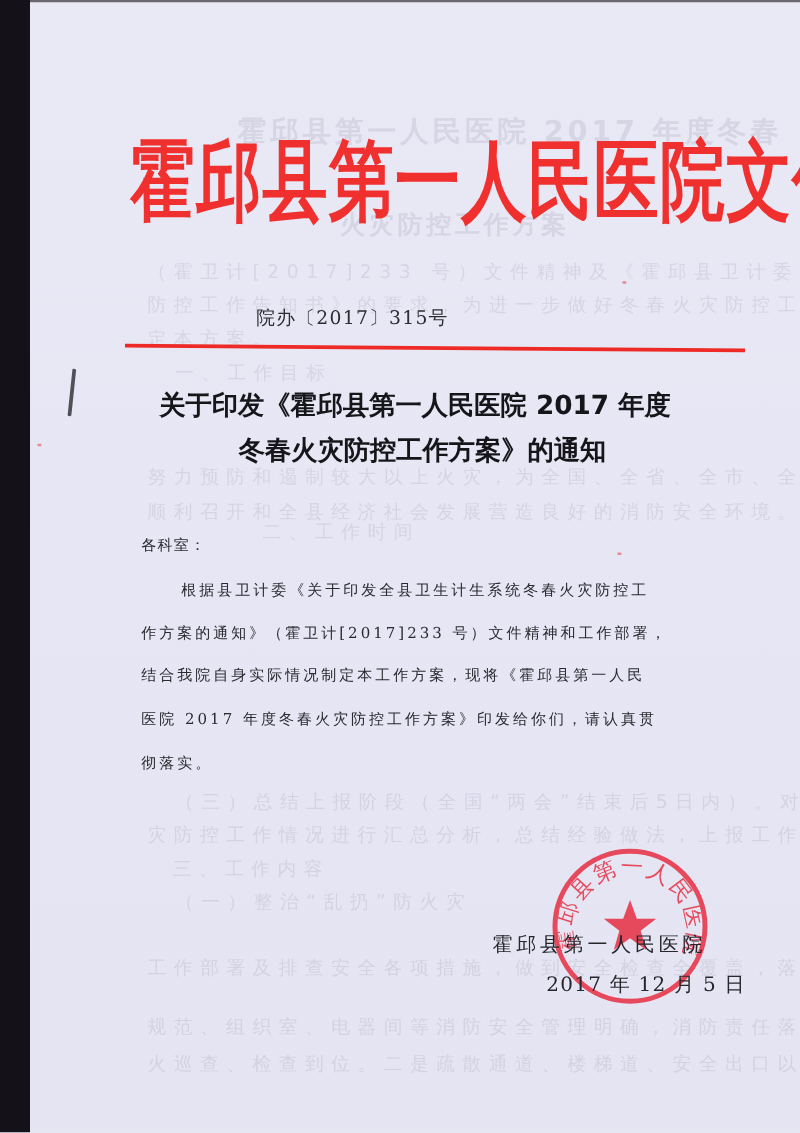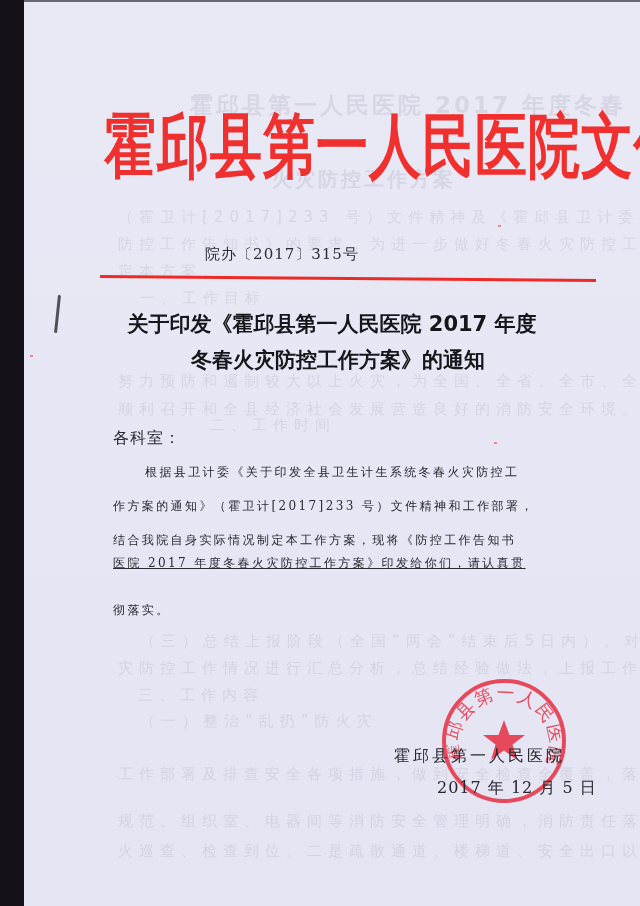--- a/index.html
+++ b/index.html
@@ -45,21 +45,21 @@
     background: #505058; transform: rotate(6deg); border-radius: 1px;
   }
   .notice-title {
     position: absolute; left: 0; width: 640px; text-align: center;
     font-family: "DejaVu Sans", sans-serif; font-weight: bold;
     font-size: 21px; color: #16161a; line-height: 36px;
   }
   .notice-title.l1 { top: 306px; left: 12px; }
   .notice-title.l2 { top: 342px; left: 18px; }
   .salutation {
-    position: absolute; left: 113px; top: 428px; font-size: 16px; color: #2a2a30;
+    position: absolute; left: 113px; top: 428px; font-size: 12px; color: #2a2a30;
     letter-spacing: 1px;
   }
   .body-line {
     position: absolute; left: 113px; font-size: 12px; color: #2a2a30;
     letter-spacing: 2.4px; white-space: nowrap; line-height: 20px;
   }
   .signature {
     position: absolute; font-size: 16px; color: #26262c; letter-spacing: 3px;
     white-space: nowrap; z-index: 3;
   }
@@ -101,22 +101,22 @@
 
 <div class="staple"></div>
 
 <div class="notice-title l1">关于印发《霍邱县第一人民医院 2017 年度</div>
 <div class="notice-title l2">冬春火灾防控工作方案》的通知</div>
 
 <div class="salutation">各科室：</div>
 
 <div class="body-line" style="top:462px;left:145px;">根据县卫计委《关于印发全县卫生计生系统冬春火灾防控工</div>
 <div class="body-line" style="top:496px;">作方案的通知》（霍卫计[2017]233 号）文件精神和工作部署，</div>
-<div class="body-line" style="top:530px;">结合我院自身实际情况制定本工作方案，现将《防控工作告知书</div>
-<div class="body-line" style="top:553px;text-decoration:underline;">医院 2017 年度冬春火灾防控工作方案》印发给你们，请认真贯</div>
+<div class="body-line" style="top:530px;">结合我院自身实际情况制定本工作方案，现将《霍邱县第一人民</div>
+<div class="body-line" style="top:565px;">医院 2017 年度冬春火灾防控工作方案》印发给你们，请认真贯</div>
 <div class="body-line" style="top:600px;">彻落实。</div>
 
 <svg class="seal" viewBox="0 0 126 126">
   <defs>
     <path id="sealArc" d="M 21 86 A 46 46 0 1 1 105 86"></path>
   </defs>
   <circle cx="63" cy="63" r="60" fill="none" stroke="#e8283c" stroke-width="4"></circle>
   <text font-family="DejaVu Sans, sans-serif" font-size="18" fill="#e8283c" letter-spacing="2">
     <textPath href="#sealArc" startOffset="2%">霍邱县第一人民医院</textPath>
   </text>

